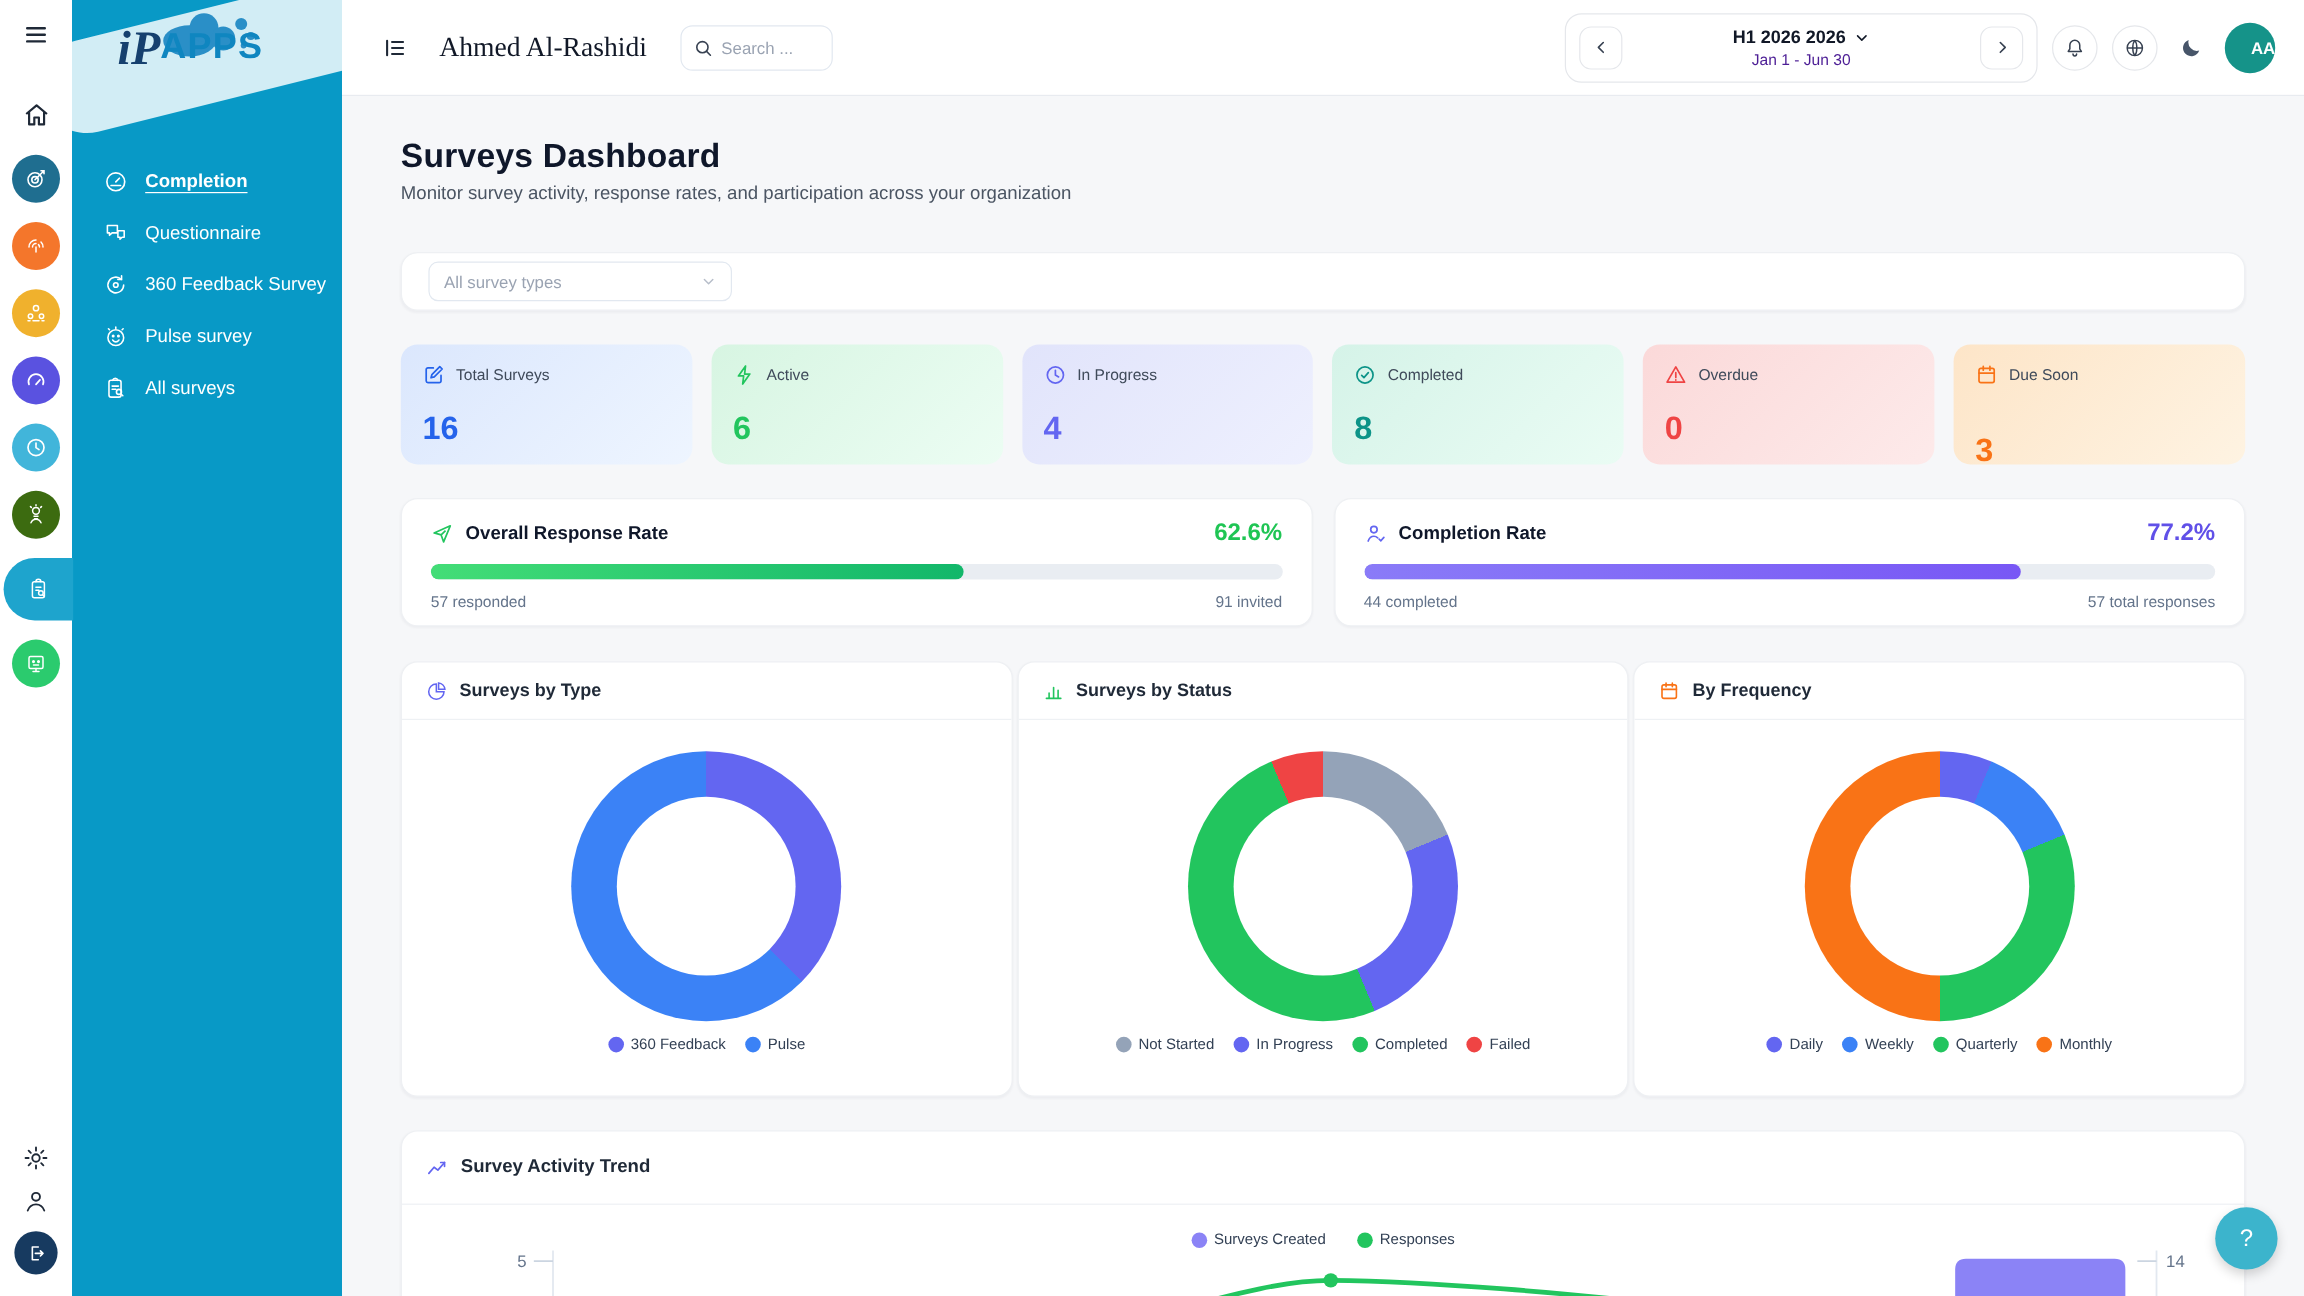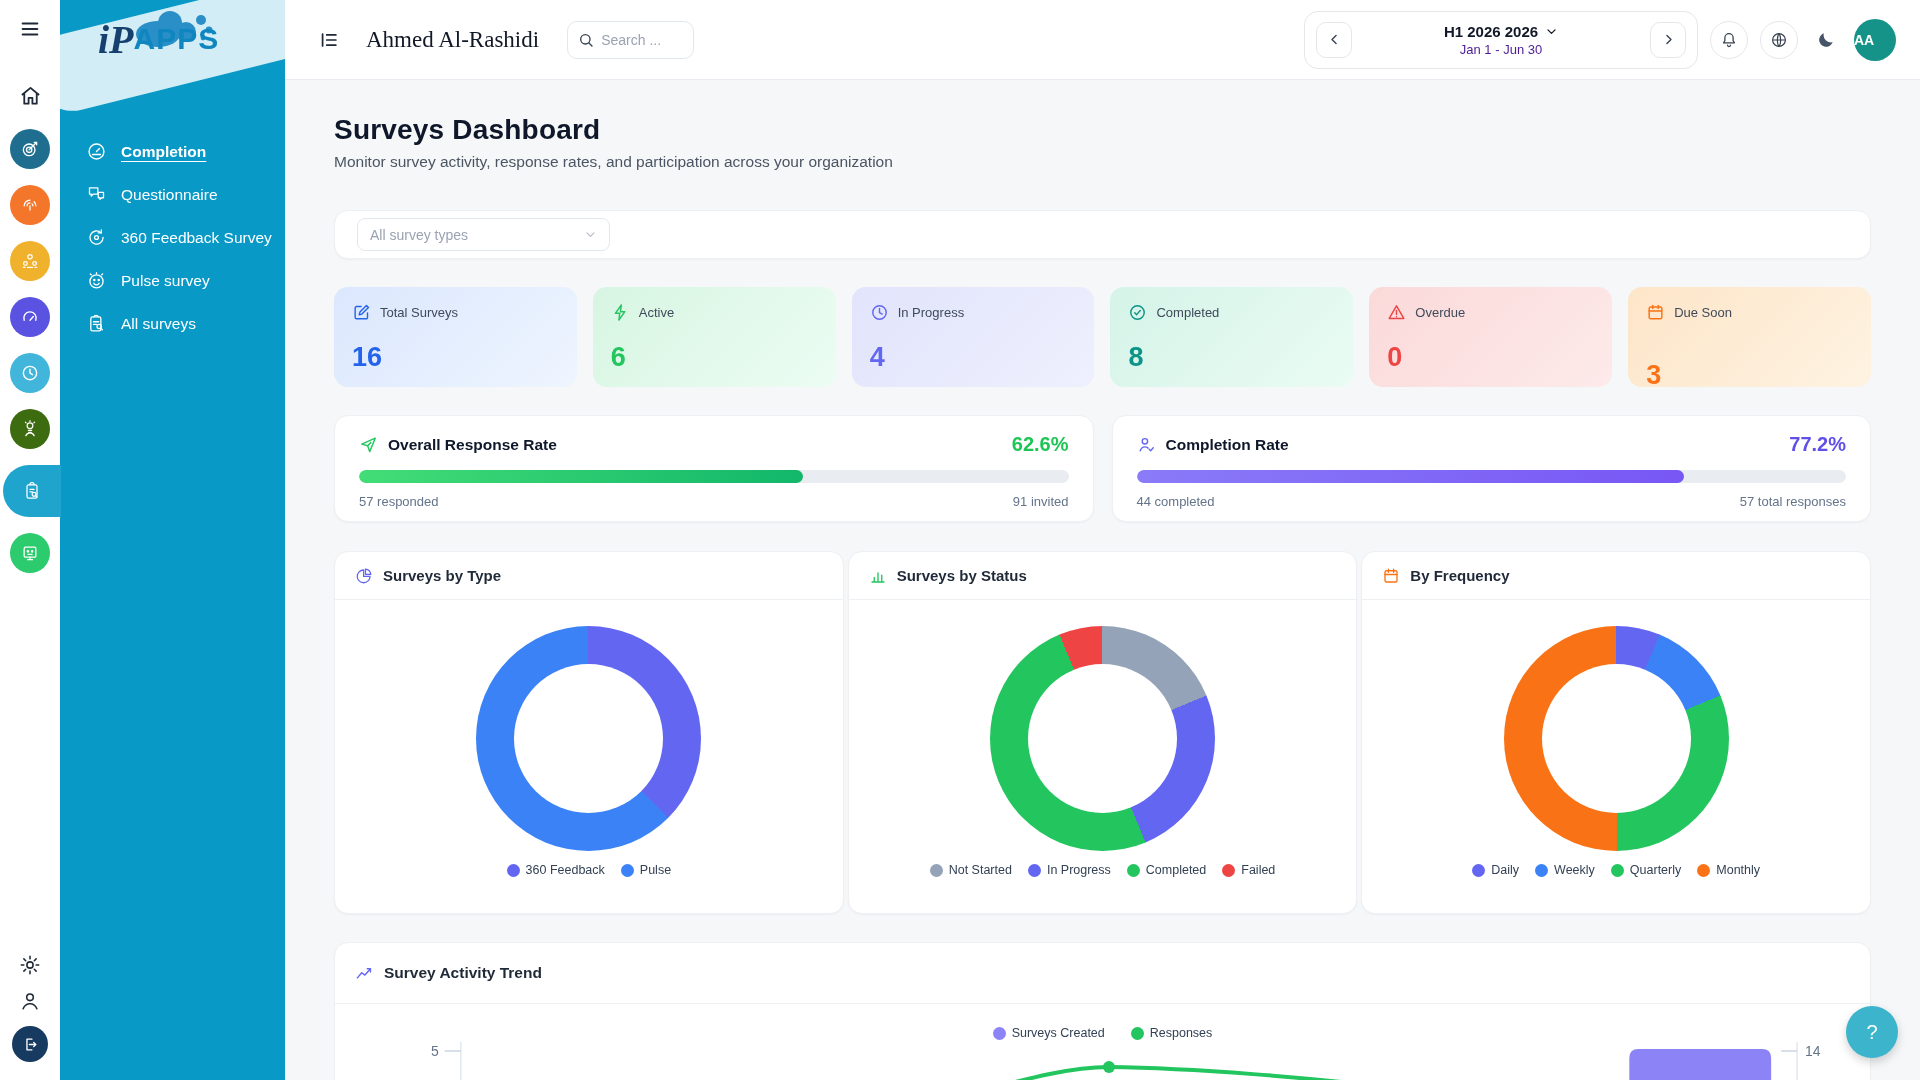--- a/index.html
+++ b/index.html
@@ -38,21 +38,21 @@
   .search-box input { border:none; outline:none; width:80px; font-size:14px; color:#374151; background:transparent; }
   .search-box input::placeholder { color:#9aa3b2; }
   .topbar-right { margin-left:auto; display:flex; align-items:center; gap:12px; }
   .period-card { width:394px; height:58px; border:1px solid #e5e7eb; border-radius:14px; display:flex; align-items:center; padding:0 11px; background:#fff; }
   .period-nav { width:36px; height:36px; border:1px solid #e5e7eb; border-radius:10px; background:#fff; color:#374151; cursor:pointer; display:flex; align-items:center; justify-content:center; }
   .period-center { flex:1; display:flex; flex-direction:column; align-items:center; gap:2px; cursor:pointer; }
   .period-title { font-size:15px; font-weight:bold; color:#111827; display:flex; align-items:center; gap:7px; }
   .period-range { font-size:13px; color:#4c1d95; }
   .icon-pill { width:38px; height:38px; border:1px solid #e5e7eb; border-radius:50%; background:#fff; color:#374151; cursor:pointer; display:flex; align-items:center; justify-content:center; }
   .moon-btn { border:none; background:none; color:#475569; cursor:pointer; display:flex; padding:6px; }
-  .avatar { width:42px; height:42px; border-radius:50%; background:#159389; color:#fff; font-size:14px; font-weight:bold; display:flex; align-items:center; justify-content:flex-start; border:none; cursor:pointer; }
+  .avatar { width:42px; height:42px; border-radius:50%; background:#159389; color:#fff; font-size:14px; font-weight:bold; display:flex; align-items:center; justify-content:flex-end; border:none; cursor:pointer; }
 
   .content { padding:0 49px; flex:1; }
   .page-title { margin-top:34px; font-size:28px; font-weight:bold; color:#0f172a; letter-spacing:.2px; }
   .page-sub { margin-top:7px; font-size:15.5px; color:#4b5563; }
 
   .card { background:#fff; border:1px solid #eef0f3; border-radius:14px; box-shadow:0 1px 2px rgba(16,24,40,.04); }
   .filter-card { margin-top:39px; height:49px; display:flex; align-items:center; padding:0 22px; }
   .filter-select { width:253px; height:33px; border:1px solid #e2e8f0; border-radius:8px; display:flex; align-items:center; justify-content:space-between; padding:0 12px; color:#9aa3b2; font-size:14px; cursor:pointer; background:#fff; }
 
   

